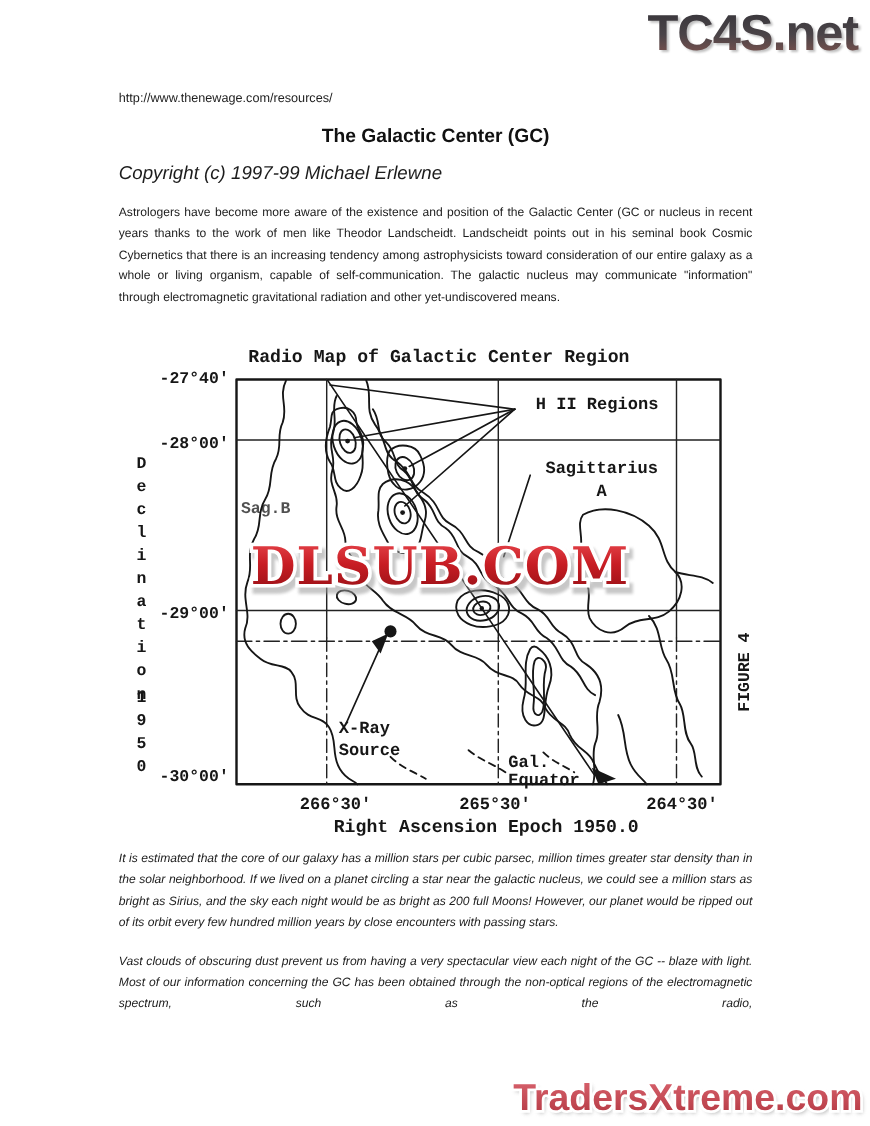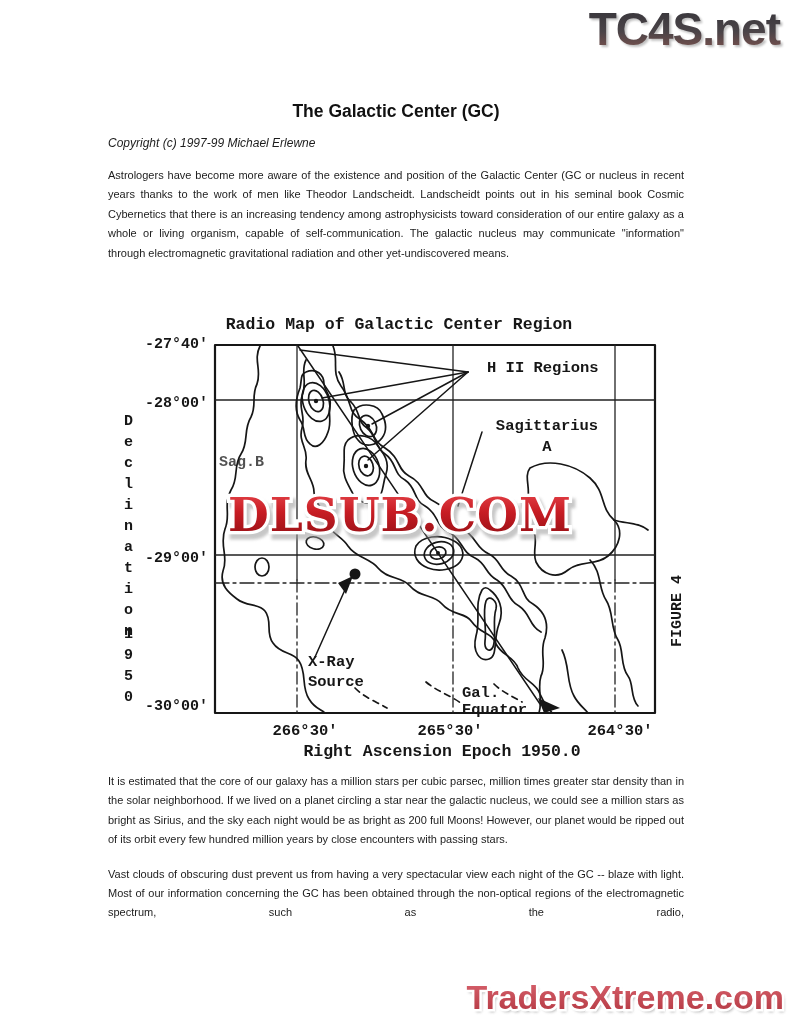--- a/index.html
+++ b/index.html
@@ -5,24 +5,24 @@
   html,body{margin:0;padding:0;background:#ffffff;}
   .page{position:relative;width:791px;height:1024px;background:#ffffff;overflow:hidden;
         font-family:"Liberation Sans",sans-serif;color:#1c1c1c;}
   
   .hdr-logo{position:absolute;top:2px;right:6px;}
   .ftr-logo{position:absolute;top:974px;right:2px;}
   
   .article{position:absolute;left:108px;top:84px;width:576px;}
   .url{font-size:11.5px;color:#222;}
   h1.title{font-size:17.5px;font-weight:bold;color:#111;margin:17px 0 0 0;text-align:center;}
-  .copyright{font-style:italic;font-size:12px;margin-top:14px;}
+  .copyright{font-style:italic;font-size:17px;margin-top:14px;}
   .bodytext{font-size:11px;line-height:19.4px;text-align:justify;margin:16px 0 0 0;}
   .bottom-text{position:absolute;left:108px;top:772px;width:576px;}
-  .bottom-text p{margin:0 0 0 0;}
+  .bottom-text p{margin:0 0 0 0;font-style:italic;}
   .bottom-text p + p{margin-top:15px;}
   .justify-last{text-align-last:justify;}
   
   .figure-wrap{position:absolute;left:110px;top:310px;width:580px;height:452px;}
   .figure-wrap svg{position:absolute;left:0;top:0;}
   .vlab{position:absolute;left:10px;writing-mode:vertical-rl;text-orientation:upright;
         font:700 15px "Liberation Mono","DejaVu Sans Mono",monospace;color:#161616;letter-spacing:4px;}
   .vlab.decl{top:103px;}
   .vlab.era{top:316px;}
   .figtxt{font:700 15px "Liberation Mono","DejaVu Sans Mono",monospace;fill:#161616;}
@@ -48,20 +48,21 @@
       </linearGradient>
       <filter id="hblur">
           <feGaussianBlur stdDeviation="1.2"></feGaussianBlur>
         </filter>
     </defs>
     <text x="232" y="45" text-anchor="end" font-family="Liberation Sans, sans-serif" font-weight="bold" font-size="46" letter-spacing="-1" fill="#000000" opacity="0.25" filter="url(#hblur)">TC4S.net</text>
     <text x="230" y="43" text-anchor="end" font-family="Liberation Sans, sans-serif" font-weight="bold" font-size="46" letter-spacing="-1" fill="url(#hdg)">TC4S.net</text>
   </svg>
 
   <div class="article">
+    <div class="url">http://www.thenewage.com/resources/</div>
     <h1 class="title">The Galactic Center (GC)</h1>
     <div class="copyright">Copyright (c) 1997-99 Michael Erlewne</div>
     <p class="bodytext">Astrologers have become more aware of the existence and position of the Galactic Center (GC or nucleus in recent years thanks to the work of men like Theodor Landscheidt. Landscheidt points out in his seminal book Cosmic Cybernetics that there is an increasing tendency among astrophysicists toward consideration of our entire galaxy as a whole or living organism, capable of self-communication. The galactic nucleus may communicate "information" through electromagnetic gravitational radiation and other yet-undiscovered means.</p>
   </div>
 
   <div class="figure-wrap">
     <div class="vlab decl">Declination</div>
     <div class="vlab era">1950</div>
 
     <svg width="580" height="452" viewBox="0 0 580 452">

